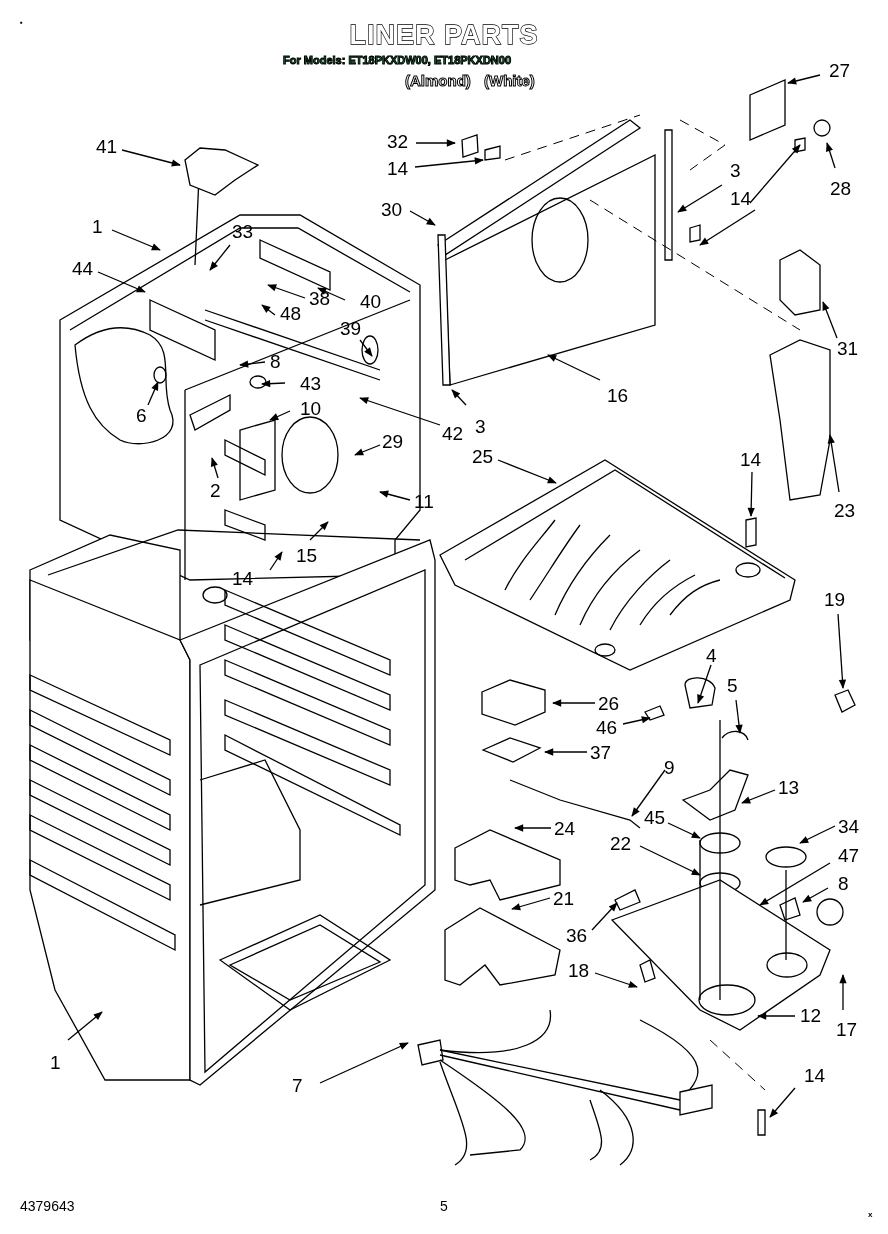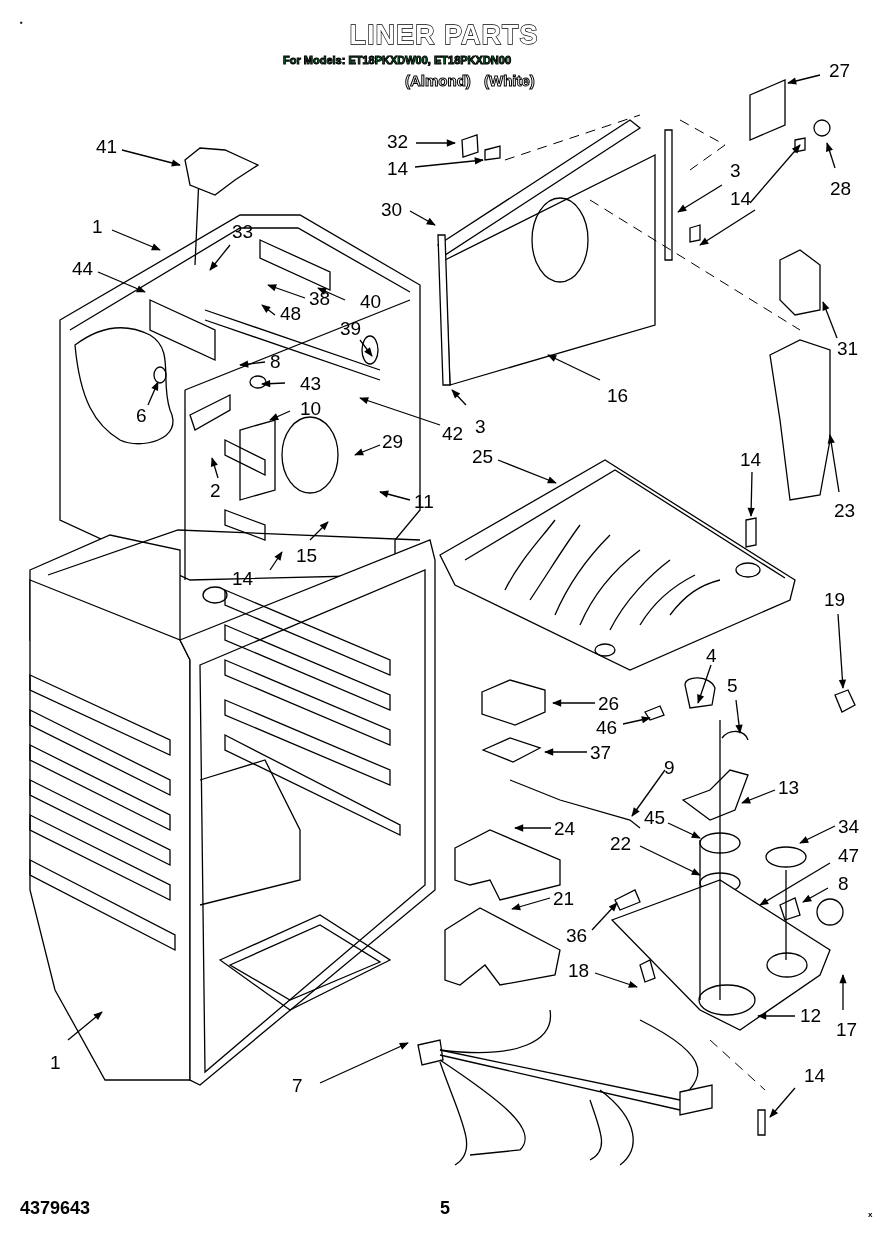--- a/index.html
+++ b/index.html
@@ -8,21 +8,21 @@
     position: absolute; left: 0; width: 888px; top: 20px; text-align: center;
     font-size: 27px; font-weight: bold; letter-spacing: 1px;
     color: #fff; -webkit-text-stroke: 1.3px #000; paint-order: stroke;
     font-family: "Liberation Sans", sans-serif;
   }
   .models {
     position: absolute; left: 283px; top: 54px; font-size: 11px; font-weight: bold;
     color: #15803d; -webkit-text-stroke: 1px #000; font-family: "Liberation Sans", sans-serif; white-space: nowrap;
   }
   .variant { position: absolute; top: 72px; font-size: 15px; font-weight: bold; color: #fff; -webkit-text-stroke: 1px #000; font-family: "Liberation Sans", sans-serif; }
-  .footer { position: absolute; top: 1198px; font-size: 18px; font-weight: bold; font-family: "Liberation Sans", sans-serif; }
+  .footer { position: absolute; top: 1198px; font-size: 14px; font-weight: normal; font-family: "Liberation Sans", sans-serif; }
   .mark { position: absolute; font-size: 8px; font-weight: bold; }
   svg#diagram { position: absolute; left: 0; top: 0; }
   svg#diagram text { font-family: "Liberation Sans", sans-serif; font-size: 19px; fill: #000; }
   .ln { fill: none; stroke: #000; stroke-width: 1.3; }
   .lnf { fill: #fff; stroke: #000; stroke-width: 1.3; }
   .dash { fill: none; stroke: #000; stroke-width: 1; stroke-dasharray: 10 7; }
 </style>
 </head>
 <body>
 

